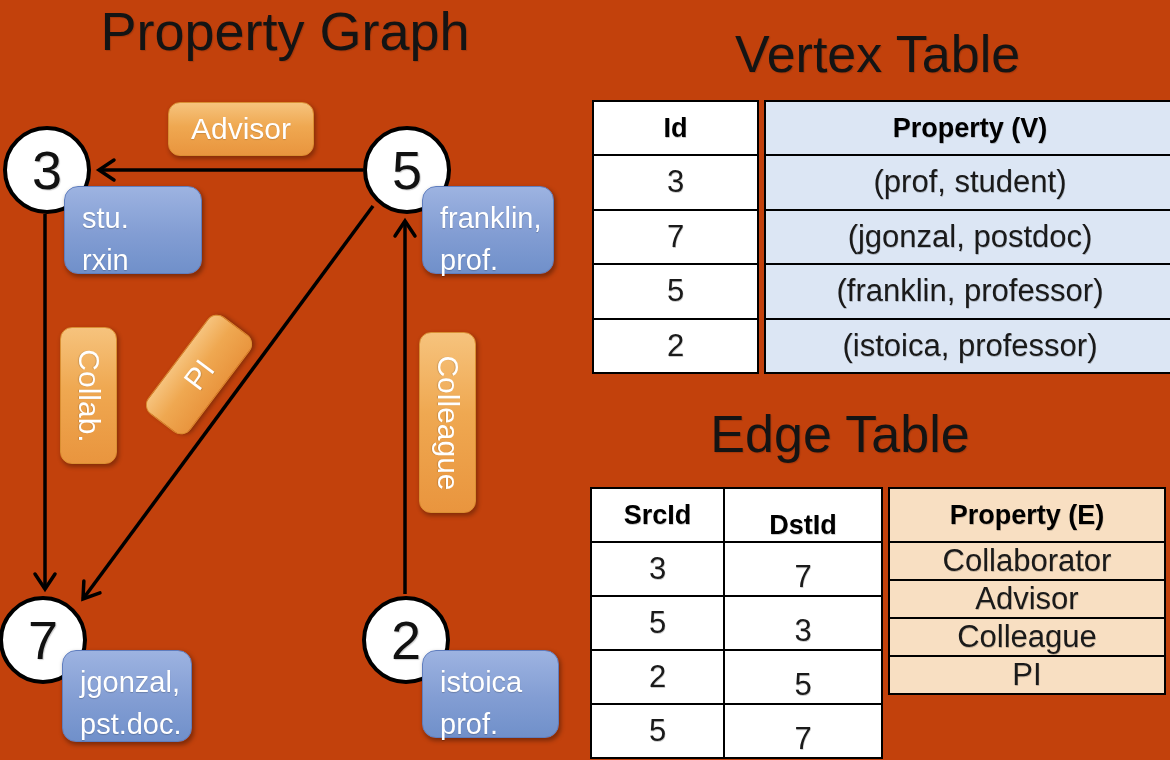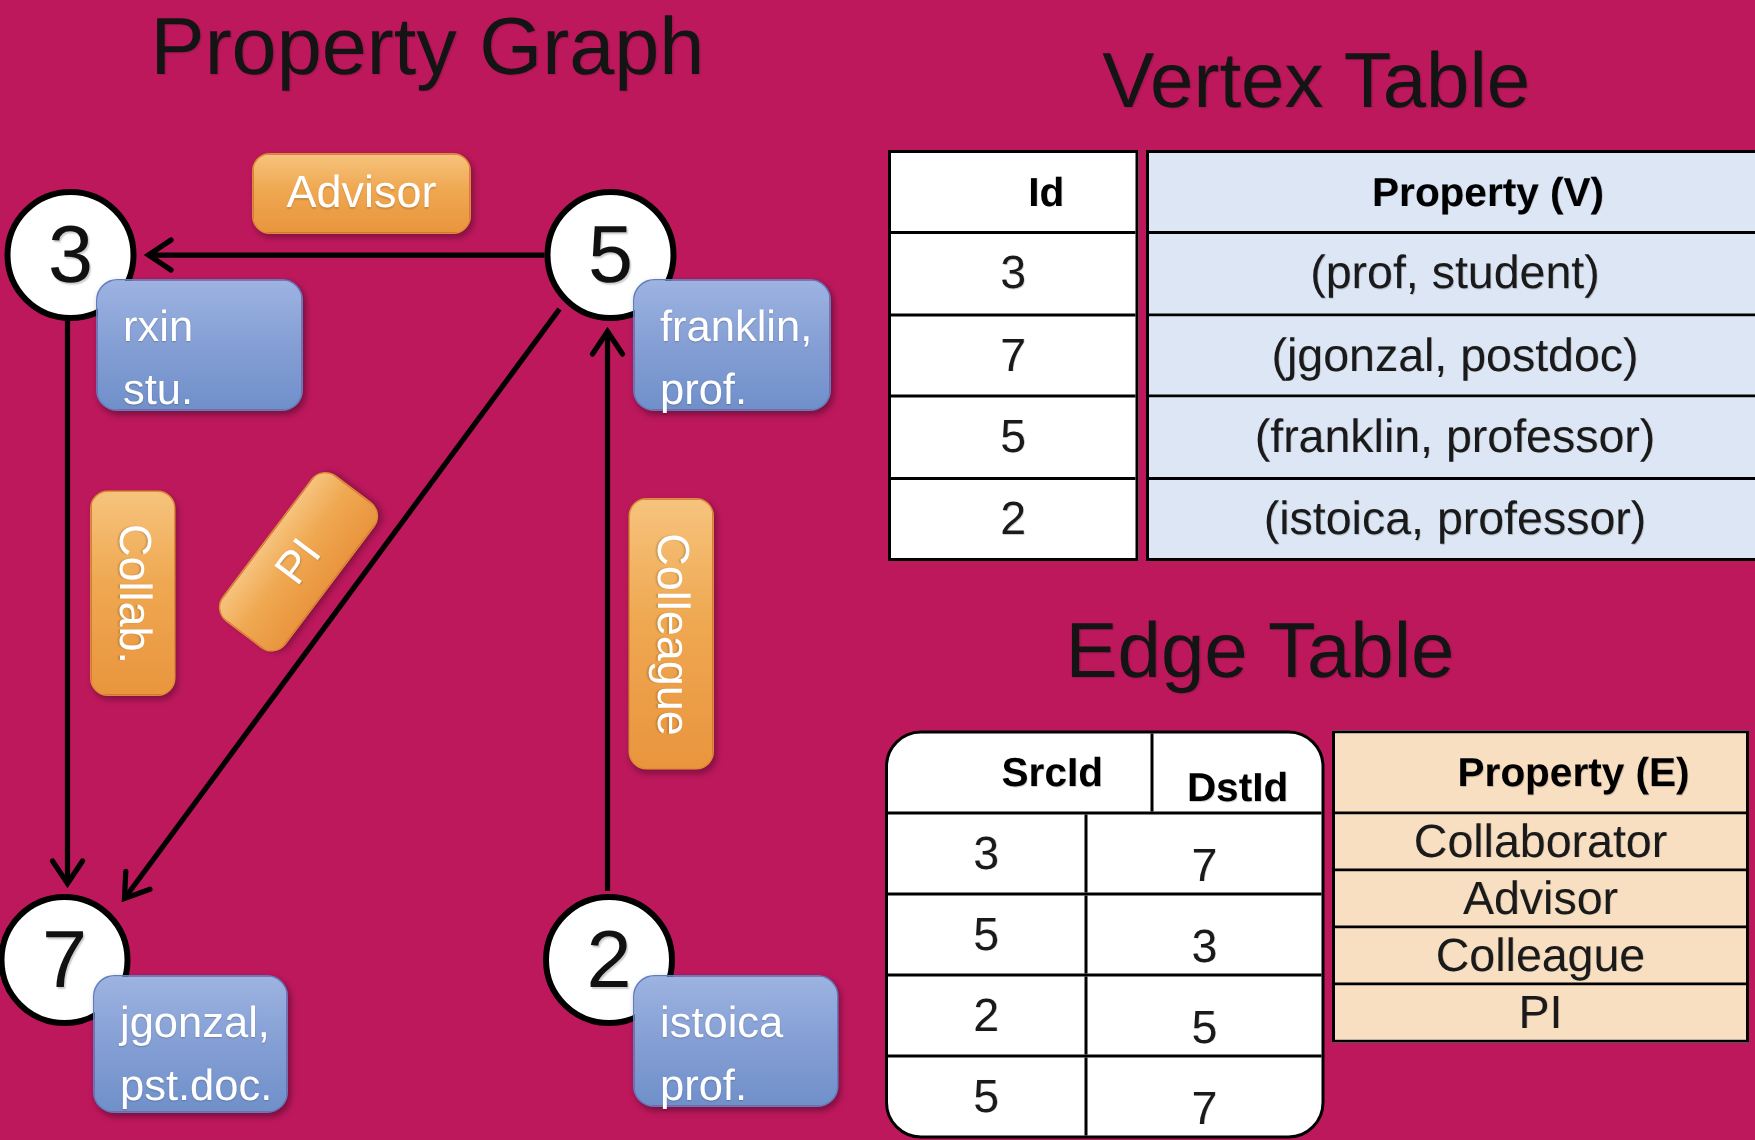--- a/index.html
+++ b/index.html
@@ -1,20 +1,20 @@
 <!DOCTYPE html>
 <html><head>
 <meta charset="utf-8">
 <style>
   * { margin: 0; padding: 0; box-sizing: border-box; }
   html, body { background: #fff; }
   body { font-family: "Liberation Sans", sans-serif; }
   #stage {
     position: relative; width: 1170px; height: 760px;
-    background: #be185d; overflow: hidden;
+    background: #c2410c; overflow: hidden;
   }
 
   
   .big-title {
     position: absolute; text-align: center; color: #141414;
     font-size: 52px; font-weight: 400; letter-spacing: 0px;
     text-shadow: 1px 1px 1px rgba(0,0,0,0.15);
     white-space: nowrap;
   }
 
@@ -54,21 +54,21 @@
   
   .subtable {
     position: absolute; display: flex; flex-direction: column;
     border: 2.5px solid #000; background: #fff;
   }
   .trow {
     display: flex; align-items: center; justify-content: center;
     border-bottom: 2.5px solid #000; flex: 1 1 0;
   }
   .trow:last-child { border-bottom: none; }
-  .trow.thead { flex: 0 0 54px; font-weight: 700; font-size: 27px; color: #000; padding-left: 44px; }
+  .trow.thead { flex: 0 0 54px; font-weight: 700; font-size: 27px; color: #000; }
   .tcell-text { font-size: 31px; color: #1a1a1a; text-shadow: 0.5px 0.5px 0.5px rgba(0,0,0,0.2); }
   .thead .tcell-text { font-size: 27px; font-weight: 700; color: #000; }
 
   .bluefill { background: #dce6f4; }
   .orangefill { background: #f8dfc2; }
 
   .two-col { justify-content: flex-start; }
   .two-col .cell-a {
     width: 133px; height: 100%; border-right: 2.5px solid #000;
     display: flex; align-items: center; justify-content: center;
@@ -104,22 +104,22 @@
     <span>5</span>
   </div>
   <div class="node" style="left:-1px;  top:596px;">
     <span>7</span>
   </div>
   <div class="node" style="left:362px; top:596px;">
     <span>2</span>
   </div>
 
   <div class="vbox" style="left:64px; top:186px; width:138px; height:88px;">
+    <div>stu.</div>
     <div>rxin</div>
-    <div>stu.</div>
   </div>
   <div class="vbox" style="left:422px; top:186px; width:132px; height:88px;">
     <div>franklin,</div>
     <div>prof.</div>
   </div>
   <div class="vbox" style="left:62px; top:650px; width:130px; height:92px;">
     <div>jgonzal,</div>
     <div>pst.doc.</div>
   </div>
   <div class="vbox" style="left:422px; top:650px; width:137px; height:88px;">
@@ -173,21 +173,21 @@
     <div class="trow bluefill">
       <span class="tcell-text">(franklin, professor)</span>
     </div>
     <div class="trow bluefill">
       <span class="tcell-text">(istoica, professor)</span>
     </div>
   </div>
 
   <div class="big-title" style="left:585px; top:404px; width:510px;">Edge Table</div>
 
-  <div class="subtable" style="left:590px; top:487px; width:293px; height:272px;border-radius:24px;">
+  <div class="subtable" style="left:590px; top:487px; width:293px; height:272px;">
     <div class="trow thead two-col">
       <div class="cell-a">
         <span class="tcell-text">SrcId</span>
       </div>
       <div class="cell-b">
         <span class="tcell-text">DstId</span>
       </div>
     </div>
     <div class="trow two-col">
       <div class="cell-a">

